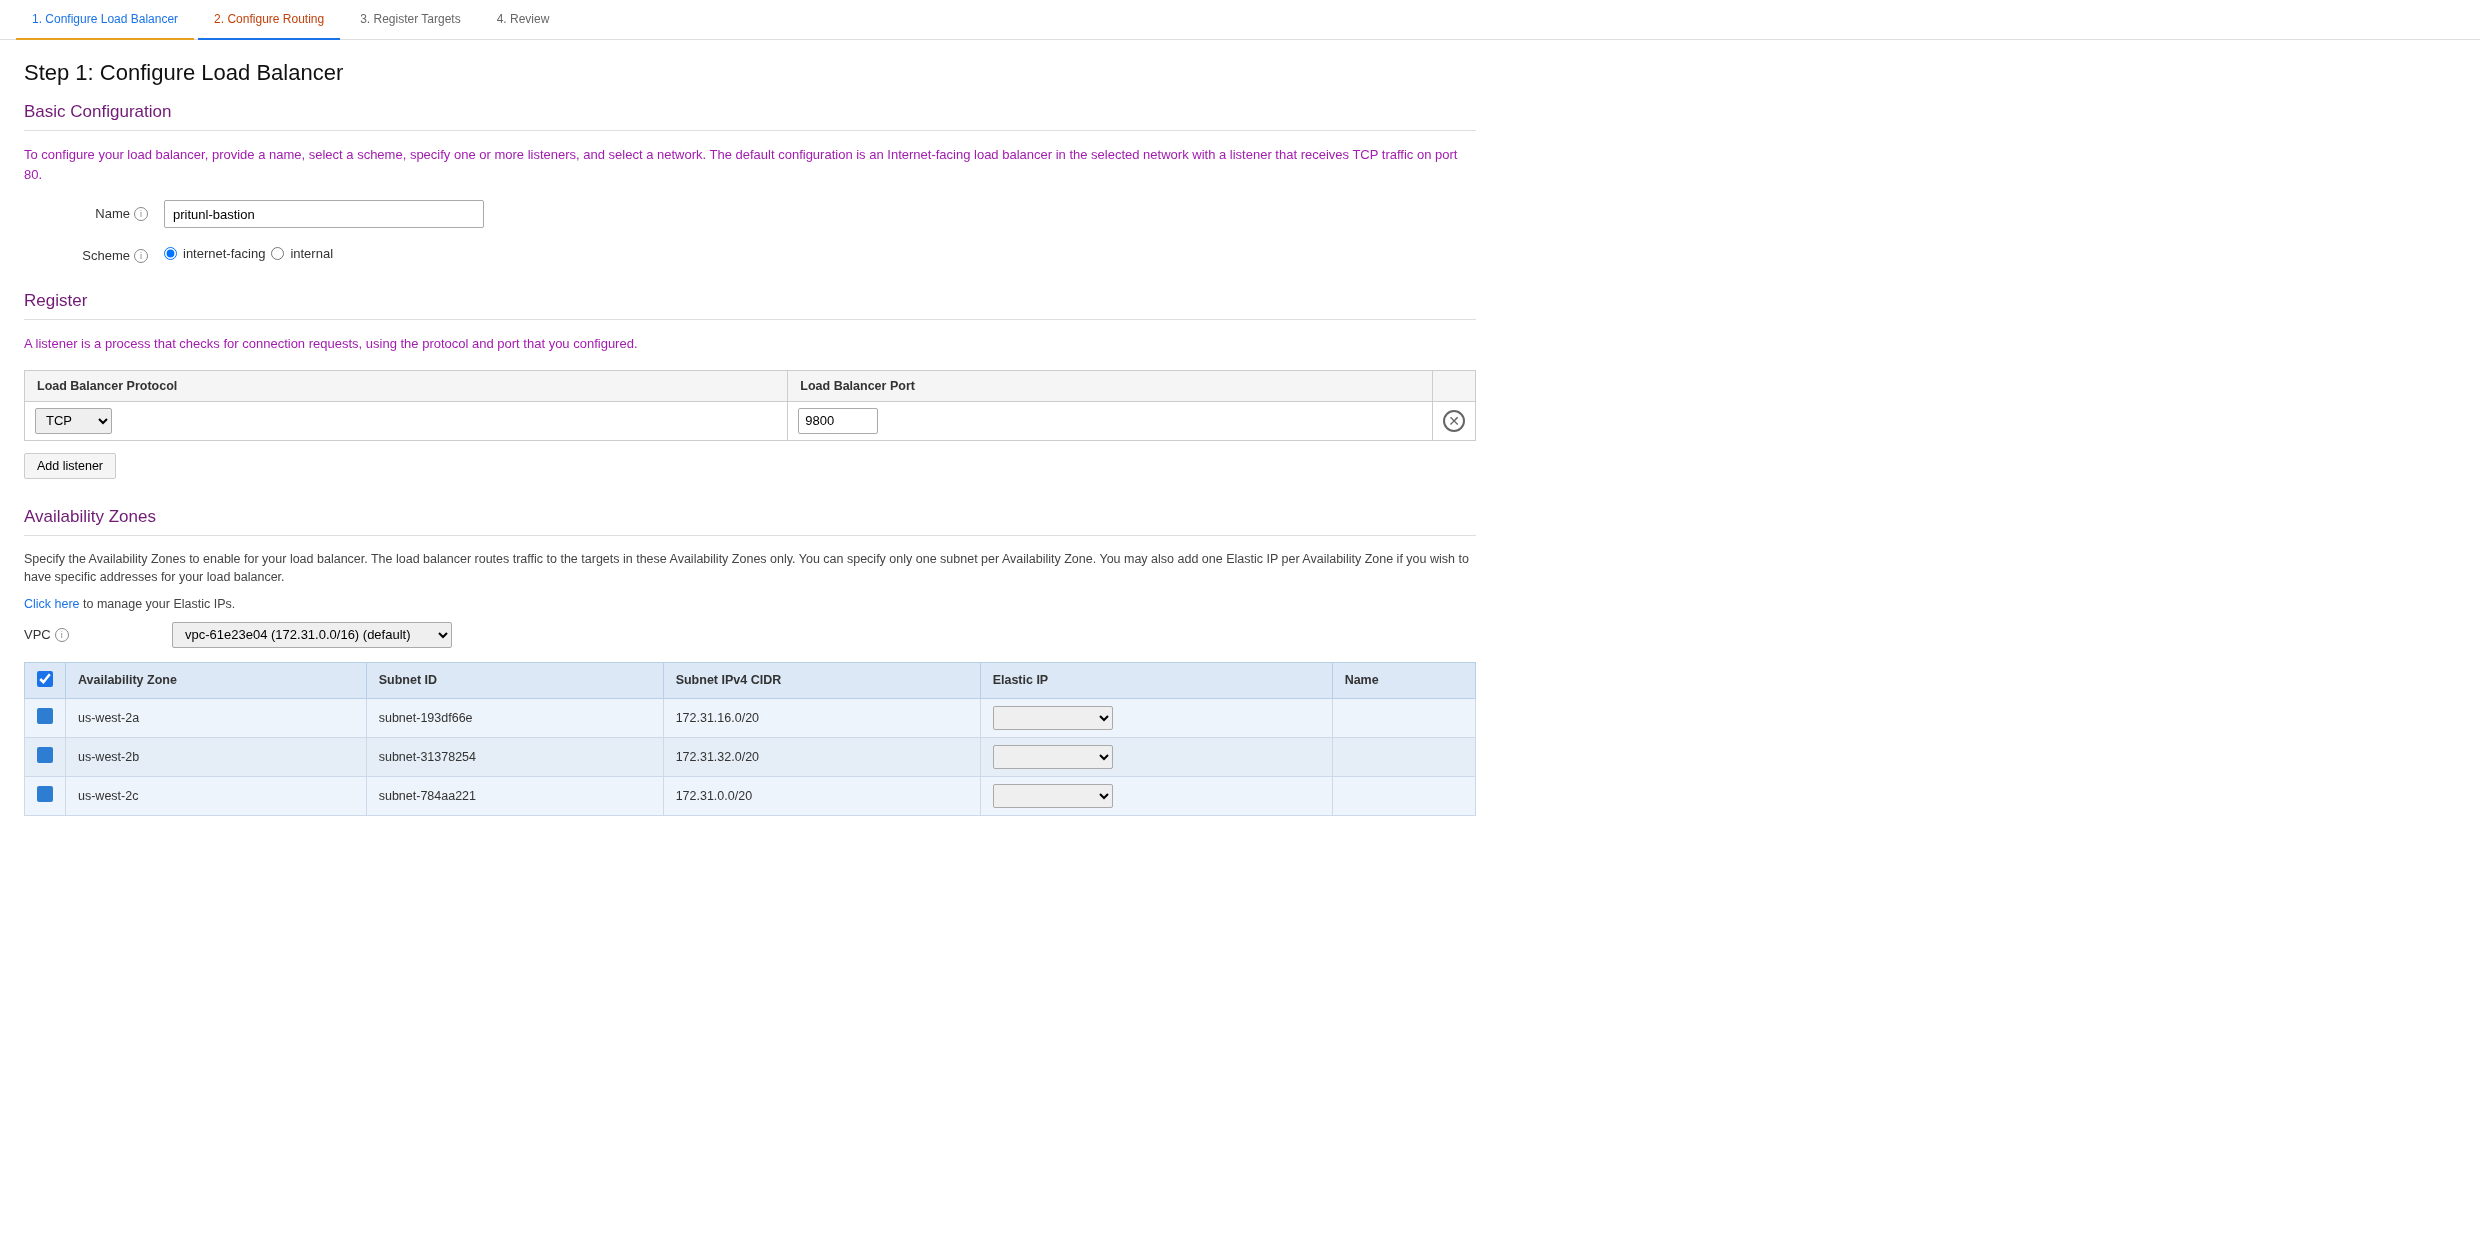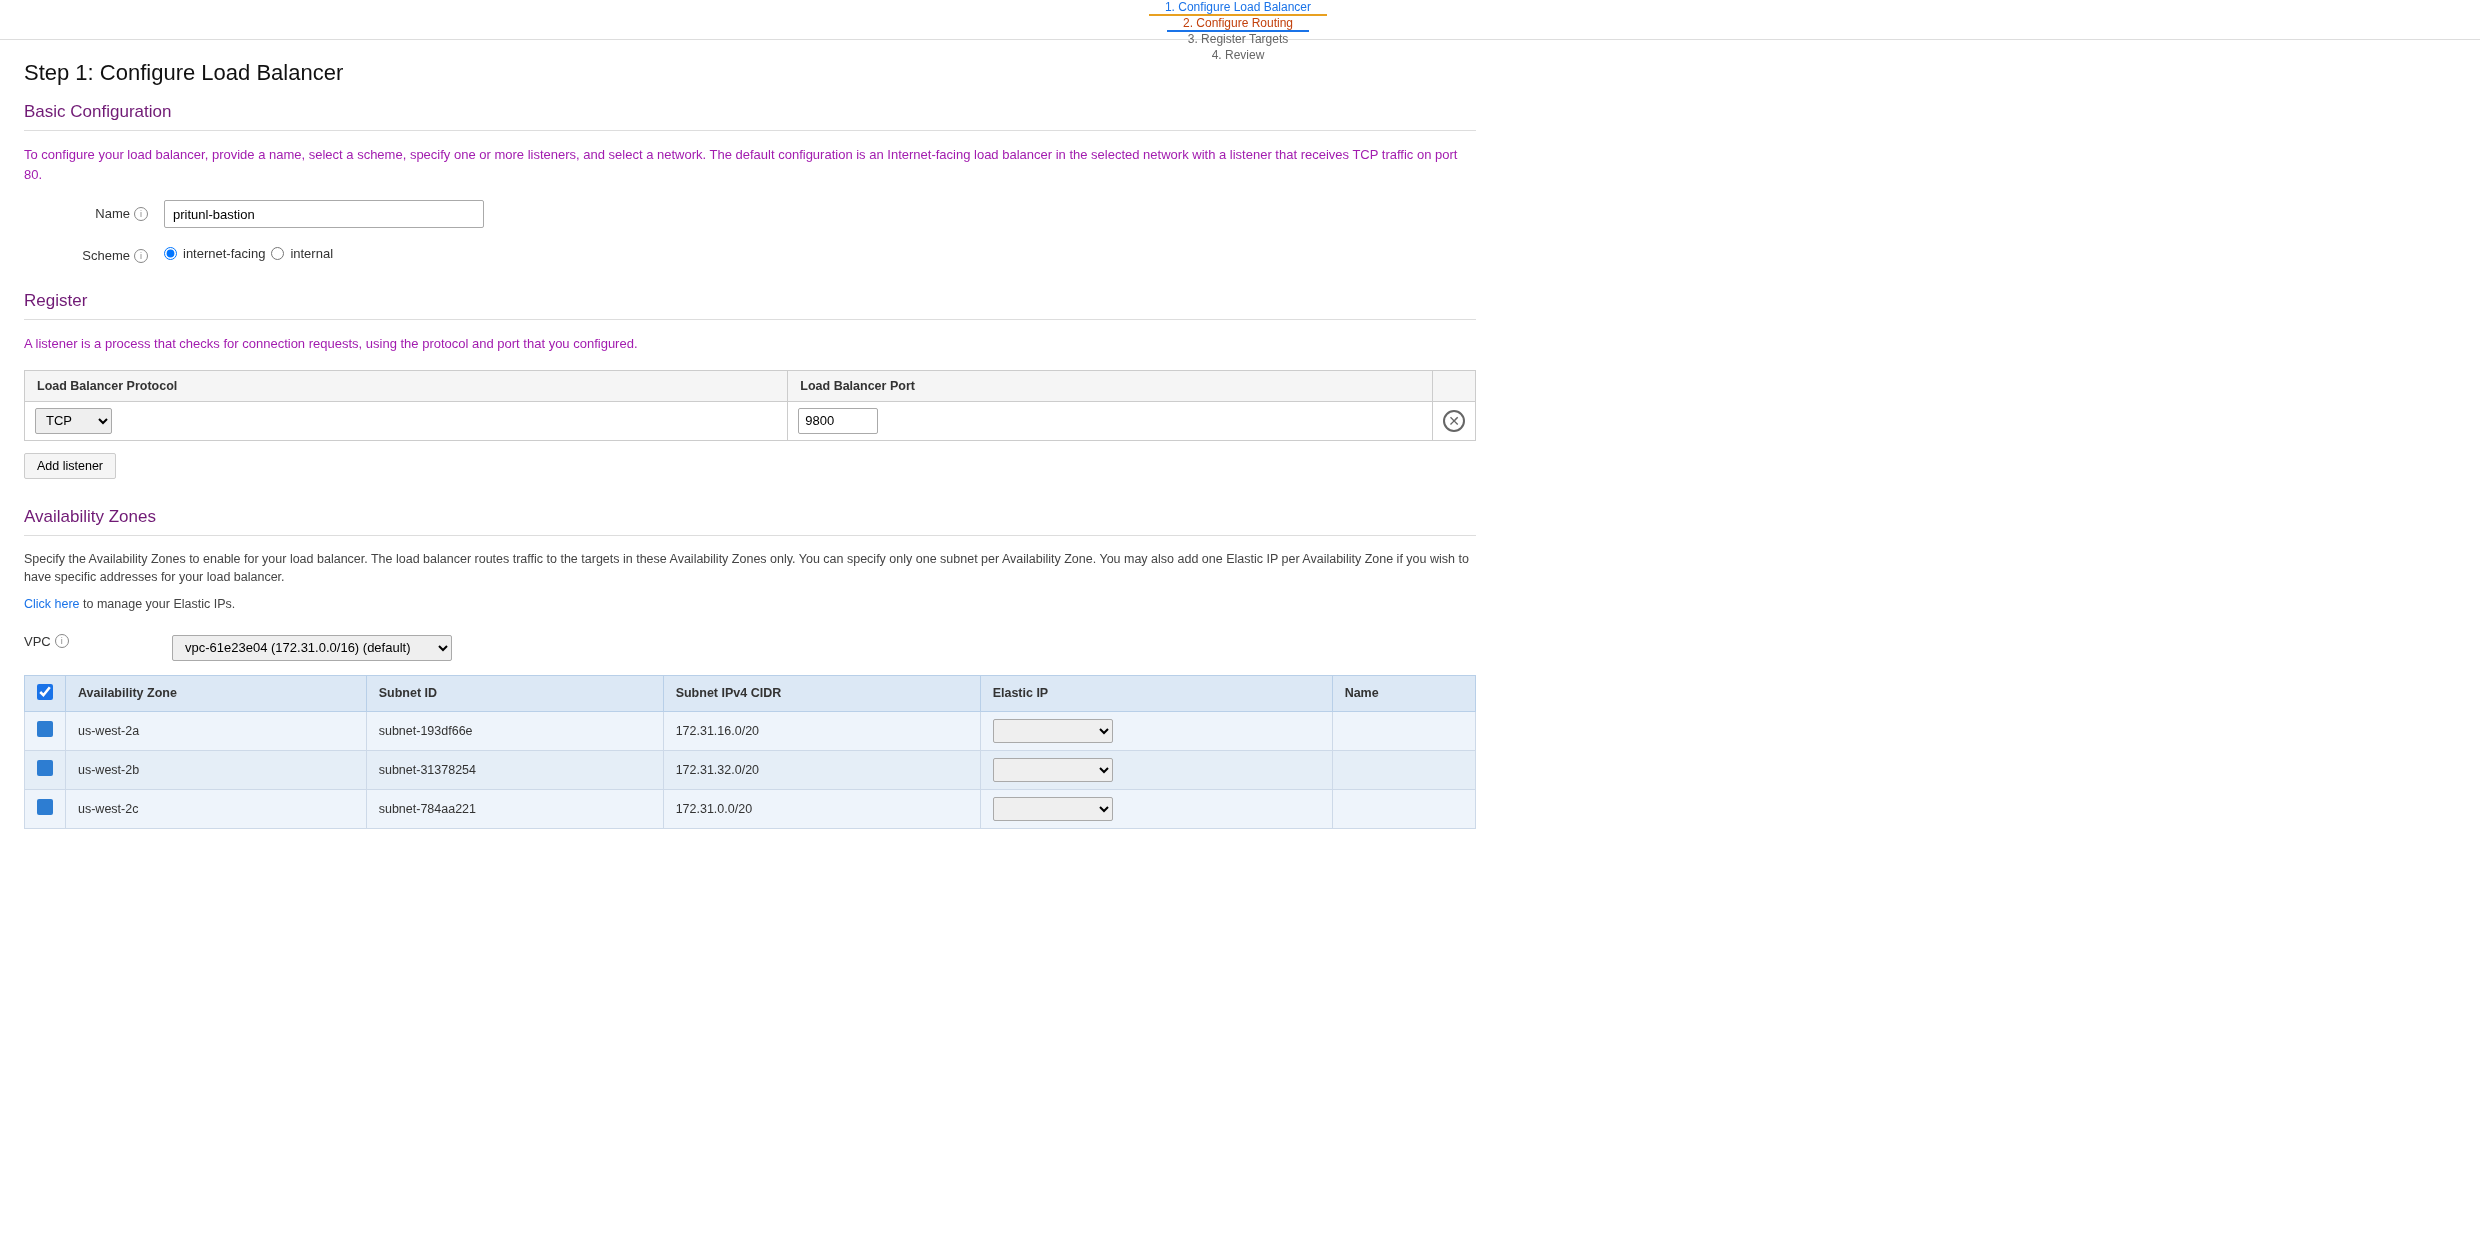--- a/index.html
+++ b/index.html
@@ -1,19 +1,19 @@
 <!DOCTYPE html>
 <html><head>
   <meta charset="utf-8">
   <style>
     * { box-sizing: border-box; margin: 0; padding: 0; }
     body { font-family: -apple-system, BlinkMacSystemFont, 'Segoe UI', Arial, sans-serif; font-size: 13px; color: #333; background: #fff; }
 
     
-    .wizard-tabs { display: flex; align-items: center; border-bottom: 1px solid #ddd; padding: 0 16px; height: 40px; flex-direction: column; }
+    .wizard-tabs { display: flex; align-items: center; border-bottom: 1px solid #ddd; padding: 0 16px; height: 40px; }
     .wizard-tab { padding: 0 16px; height: 40px; display: flex; align-items: center; font-size: 12px; cursor: pointer; color: #666; border-bottom: 2px solid transparent; margin-right: 4px; }
     .wizard-tab.active { color: #1a73e8; border-bottom: 2px solid #e8a020; font-weight: 500; }
     .wizard-tab.active-blue { color: #c2410c; border-bottom: 2px solid #1a73e8; }
 
     
     .page-content { padding: 20px 24px; max-width: 1500px; }
 
     h1.page-title { font-size: 22px; font-weight: 400; margin-bottom: 16px; color: #111; }
     h2.section-title { font-size: 17px; font-weight: 500; margin-bottom: 8px; color: #701a75; }
     .section-divider { border: none; border-top: 1px solid #ddd; margin-bottom: 14px; }
@@ -41,21 +41,21 @@
     .port-input { border: 1px solid #aaa; border-radius: 2px; padding: 3px 6px; font-size: 13px; width: 80px; height: 26px; }
     .remove-btn { width: 22px; height: 22px; border-radius: 50%; border: 2px solid #666; background: #fff; cursor: pointer; display: flex; align-items: center; justify-content: center; font-size: 14px; color: #666; }
 
     .add-listener-btn { border: 1px solid #ccc; background: #f5f5f5; padding: 5px 12px; font-size: 12.5px; cursor: pointer; border-radius: 2px; }
 
     
     .az-description { font-size: 12.5px; color: #444; line-height: 1.5; margin-bottom: 8px; }
     .click-here { color: #1a73e8; cursor: pointer; text-decoration: none; }
 
     .vpc-row { display: flex; align-items: center; margin-bottom: 14px; gap: 8px; }
-    .vpc-select { border: 1px solid #aaa; border-radius: 2px; padding: 3px 8px; font-size: 13px; height: 26px; width: 280px; margin-top: 13px; }
+    .vpc-select { border: 1px solid #aaa; border-radius: 2px; padding: 3px 8px; font-size: 13px; height: 26px; width: 280px; }
 
     
     .az-table { width: 100%; border-collapse: collapse; }
     .az-table th { background: #dce8f5; border: 1px solid #b8cfe8; padding: 8px 12px; text-align: left; font-weight: 600; font-size: 12.5px; }
     .az-table td { border: 1px solid #cdd9e8; padding: 7px 12px; font-size: 12.5px; background: #eef4fb; }
     .az-table tr:nth-child(even) td { background: #e5eef7; }
     .az-checkbox { width: 16px; height: 16px; accent-color: #1a73e8; }
     .az-icon { width: 16px; height: 16px; background: #2d7dd2; border-radius: 2px; display: inline-block; }
     .elastic-ip-select { border: 1px solid #aaa; border-radius: 2px; padding: 2px 6px; font-size: 12.5px; height: 24px; width: 120px; }
 

